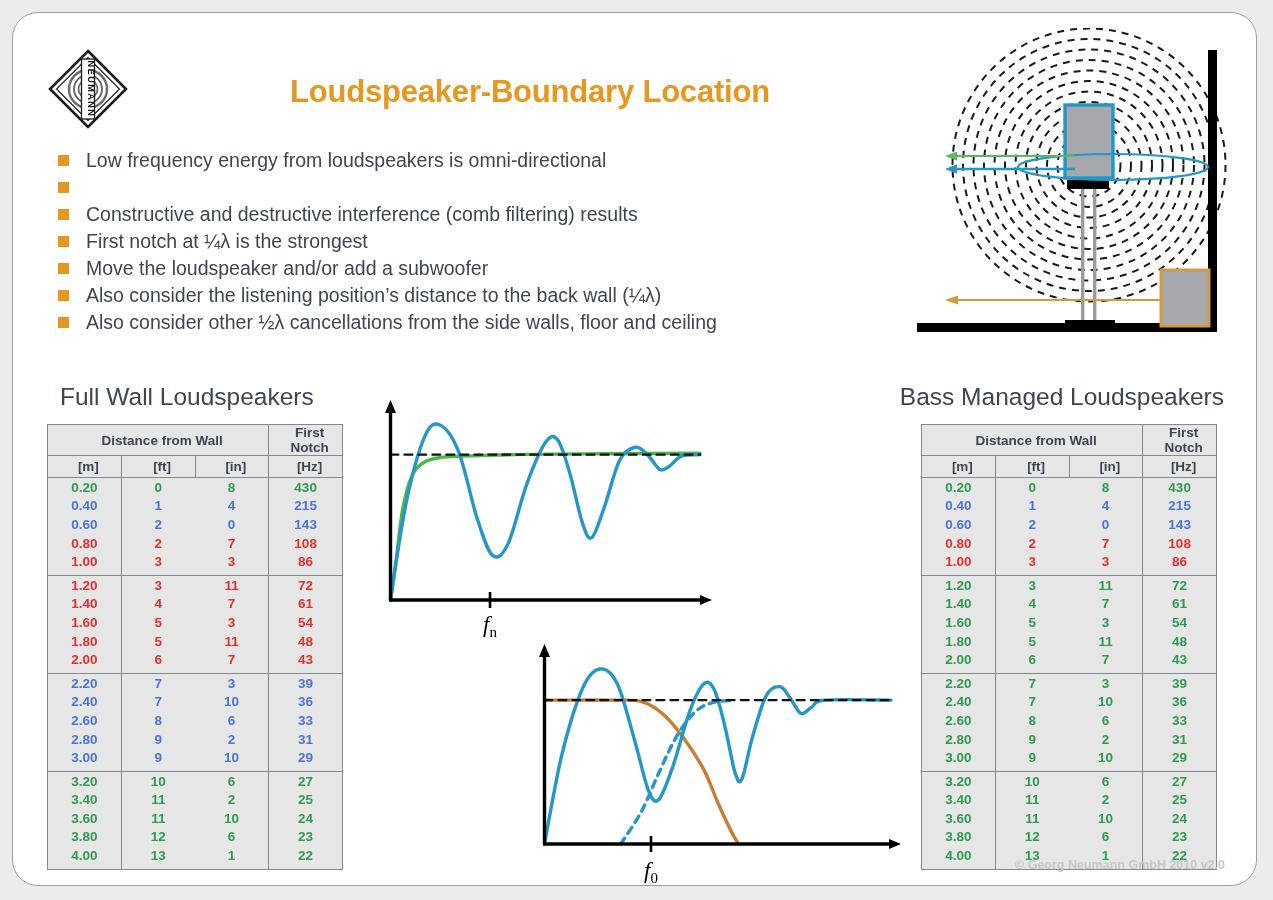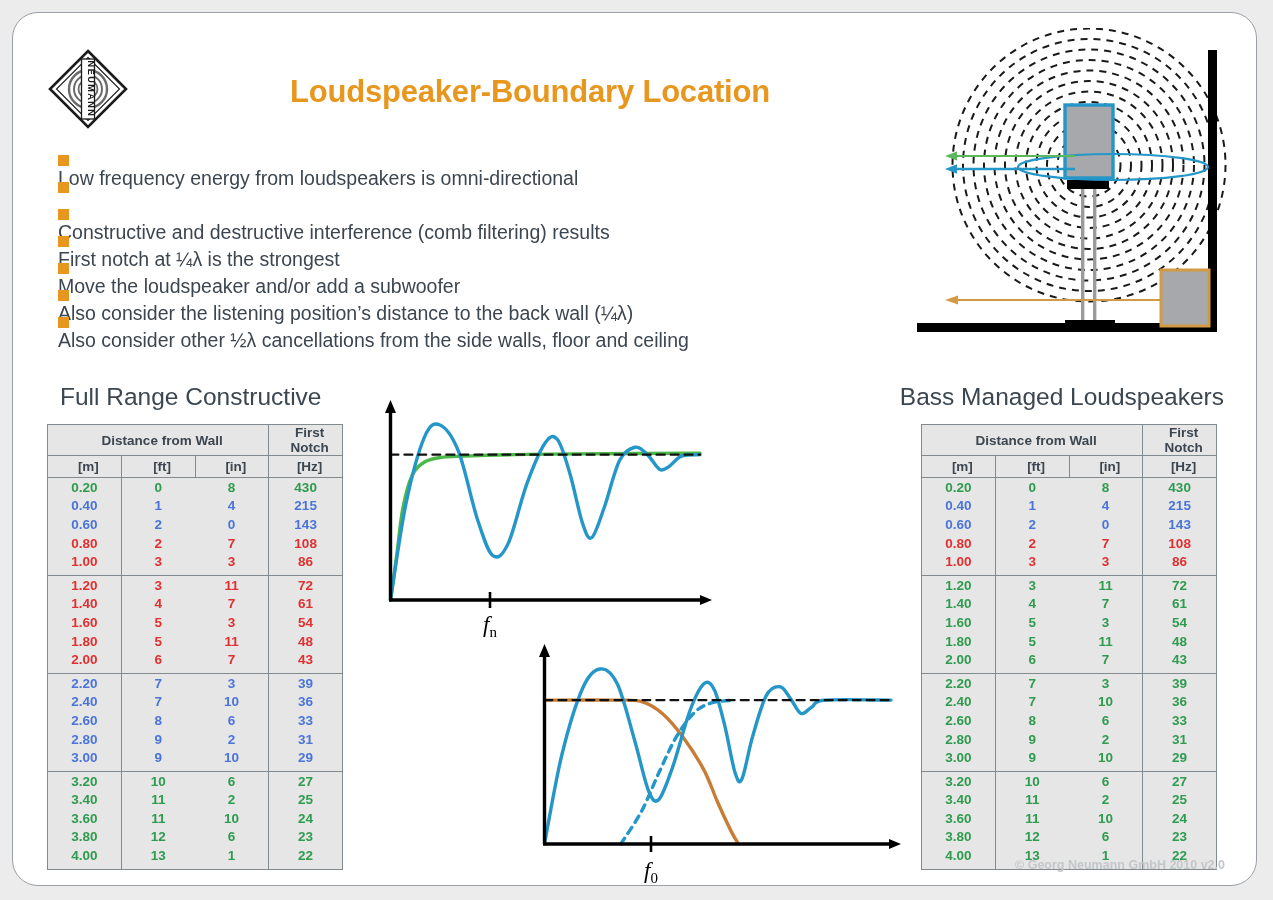--- a/index.html
+++ b/index.html
@@ -47,21 +47,20 @@
   
   .bullets {
     position: absolute;
     left: 58px; top: 148px;
     width: 810px;
   }
   .bullet-row {
     display: flex;
     align-items: flex-start;
     height: 27px;
-    flex-direction: column;
   }
   .bullet-mark {
     width: 11px; height: 11px;
     background: #e8971e;
     margin-top: 7px;
     margin-right: 17px;
     flex: 0 0 auto;
   }
   .bullet-text {
     font-size: 19.5px;
@@ -227,21 +226,21 @@
       <polygon points="40,128 52,123.5 52,132.5" fill="#5cb85c"></polygon>
 
       <line x1="170" y1="141" x2="48" y2="141" stroke="#2596c8" stroke-width="2.4"></line>
       <polygon points="40,141 52,136.2 52,145.8" fill="#2596c8"></polygon>
 
       <line x1="256" y1="272" x2="48" y2="272" stroke="#d39a46" stroke-width="2.2"></line>
       <polygon points="40,272 53,267.4 53,276.6" fill="#d39a46"></polygon>
     </svg>
   </div>
 
-  <div class="section-heading" id="heading-left">Full Range Constructive</div>
+  <div class="section-heading" id="heading-left">Full Wall Loudspeakers</div>
   <div class="section-heading" id="heading-right">Bass Managed Loudspeakers</div>
 
   <table class="datatable" id="table-left">
     <thead>
       <tr>
         <th colspan="3">Distance from Wall</th>
         <th>First Notch</th>
       </tr>
       <tr>
         <th>[m]</th>

